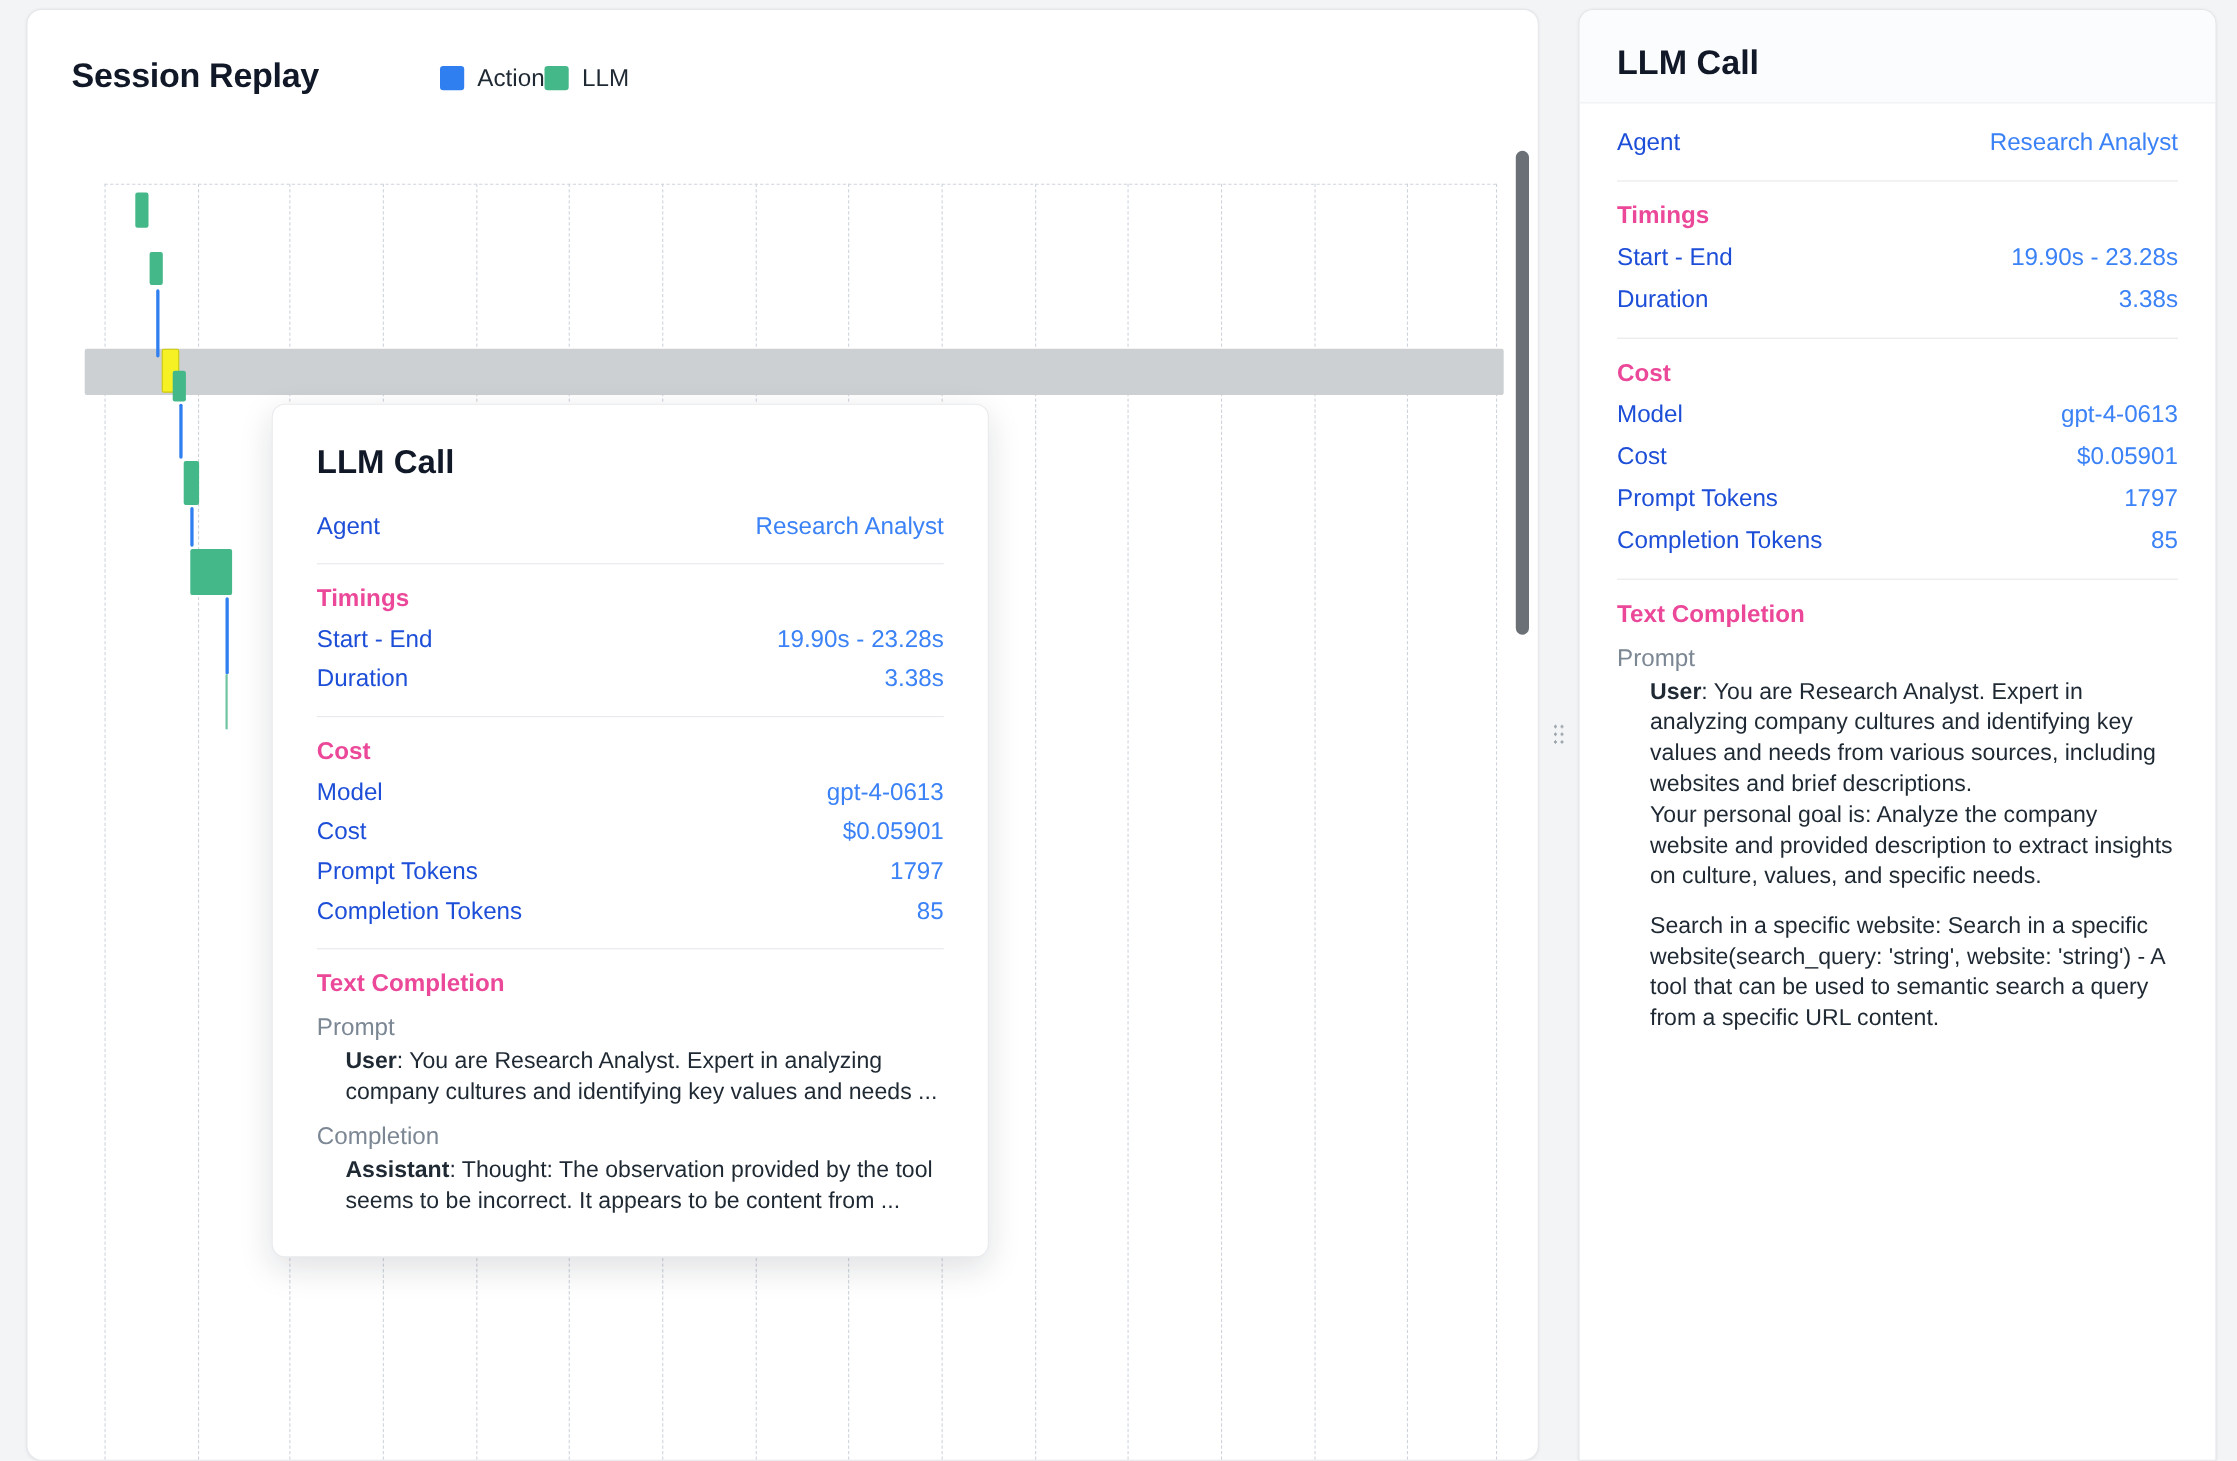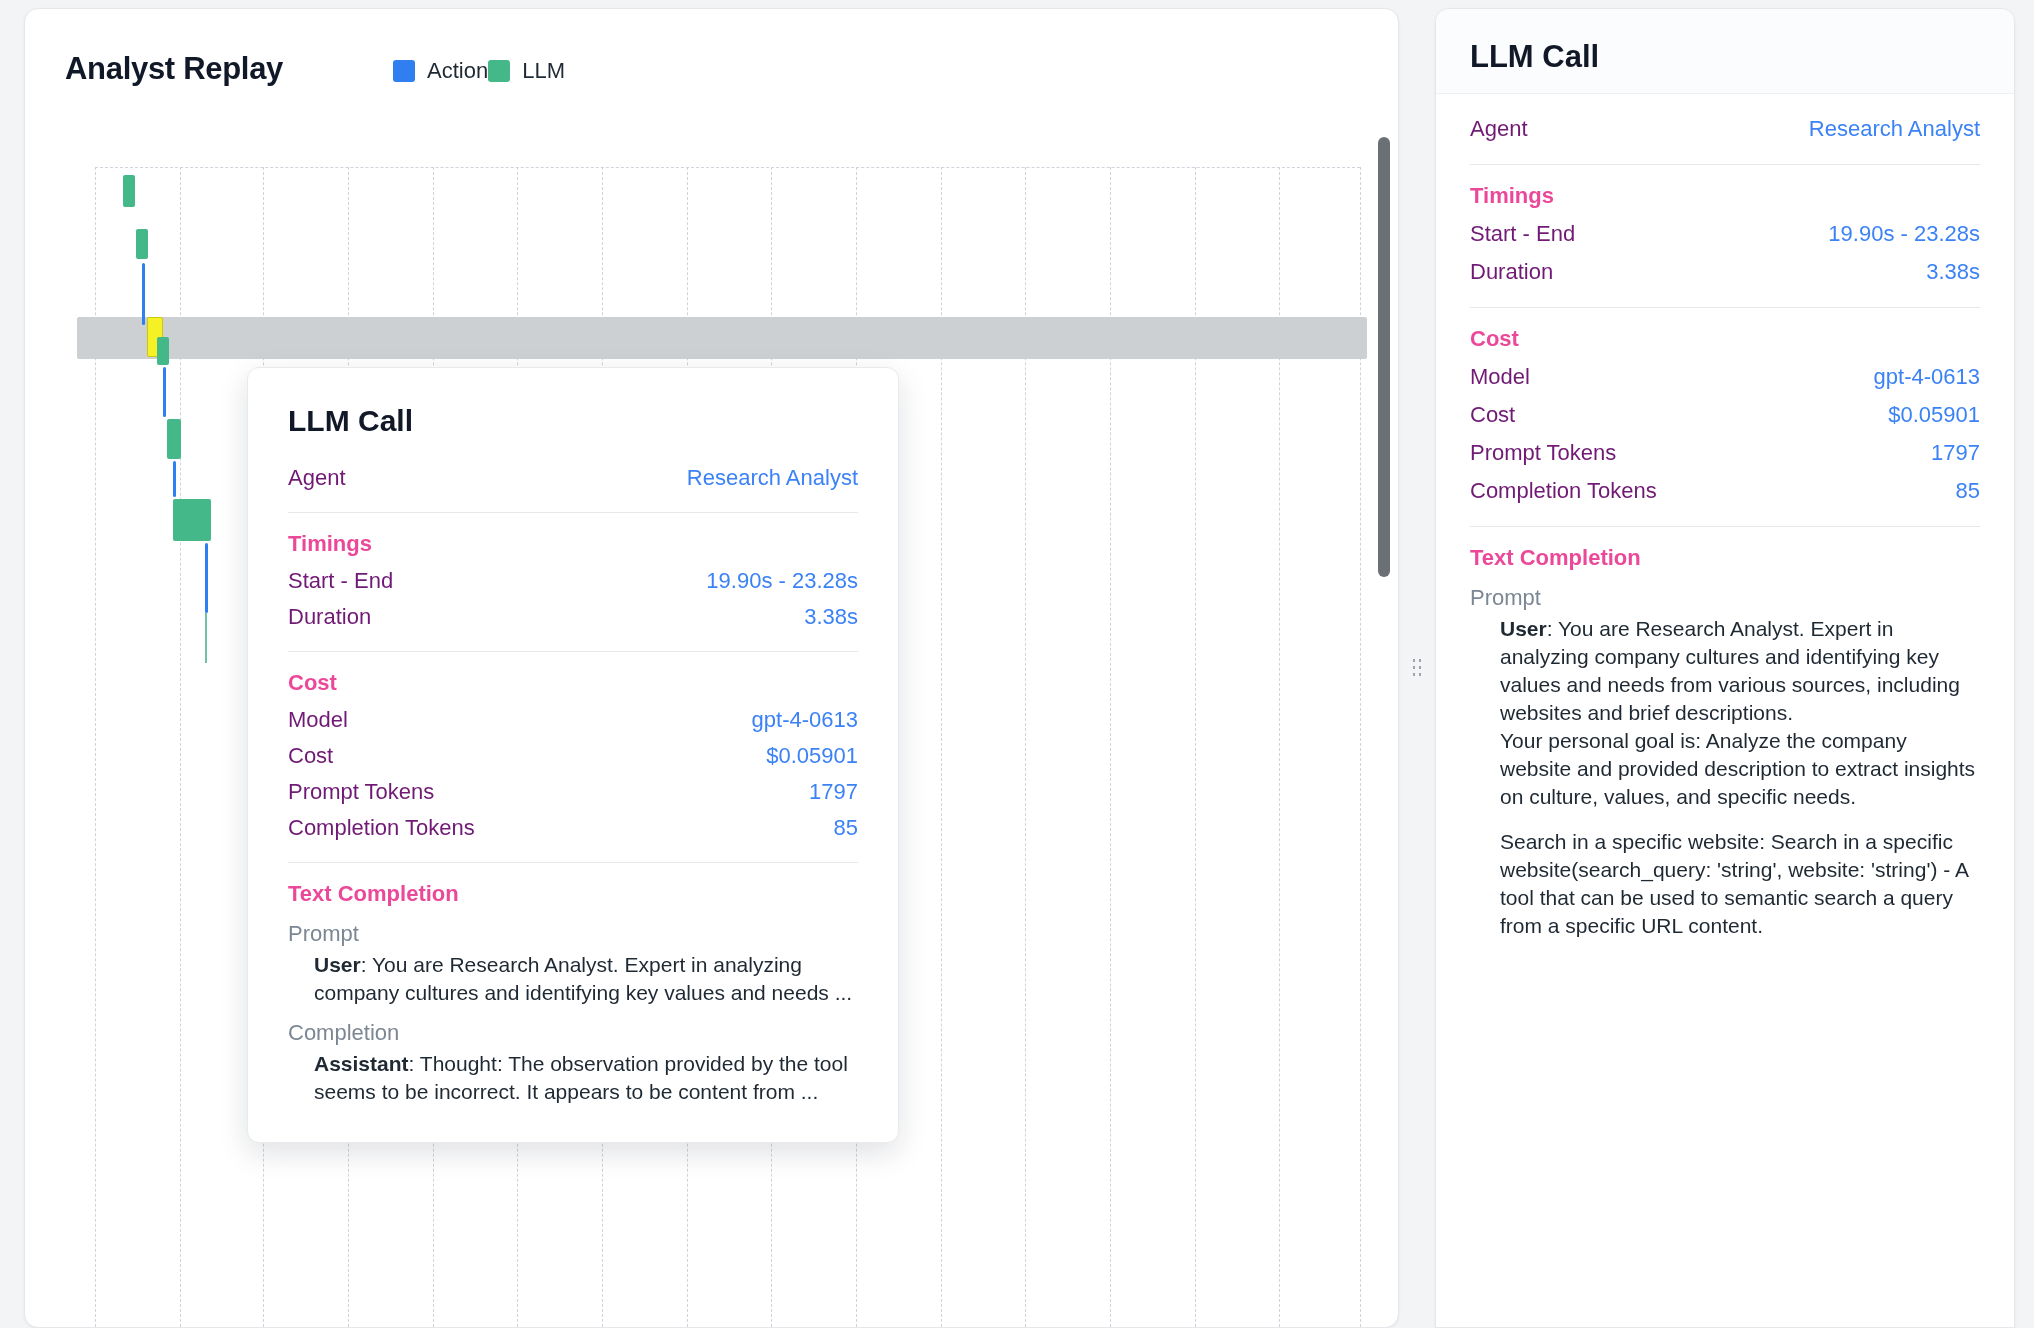--- a/index.html
+++ b/index.html
@@ -145,21 +145,21 @@
     margin: 6px 0 22px 0;
     color: #111827;
   }
   .kv-row {
     display: flex;
     justify-content: space-between;
     align-items: baseline;
     font-size: 22px;
     padding: 5px 0;
   }
-  .kv-key { color: #701a75; }
+  .kv-key { color: #1d4ed8; }
   .kv-val { color: #3b82f6; }
   .section-title {
     font-size: 22px;
     font-weight: bold;
     color: #ec4899;
     margin: 18px 0 6px 0;
   }
   .rule {
     border-bottom: 1px solid #e6e8eb;
     margin: 16px 0 0 0;
@@ -229,21 +229,21 @@
   .detail-prompt p { margin: 0 0 18px 0; }
 </style>
 </head>
 <body>
 
 <div class="app">
 
   <section class="replay-panel">
 
     <div class="replay-header">
-      <div class="replay-title">Analyst Replay</div>
+      <div class="replay-title">Session Replay</div>
       <div class="legend">
         <div class="legend-item">
           <span class="legend-swatch" style="background:#2f7ff0"></span>
           <span>Action</span>
         </div>
         <div class="legend-item">
           <span class="legend-swatch" style="background:#45b88a"></span>
           <span>LLM</span>
         </div>
       </div>

